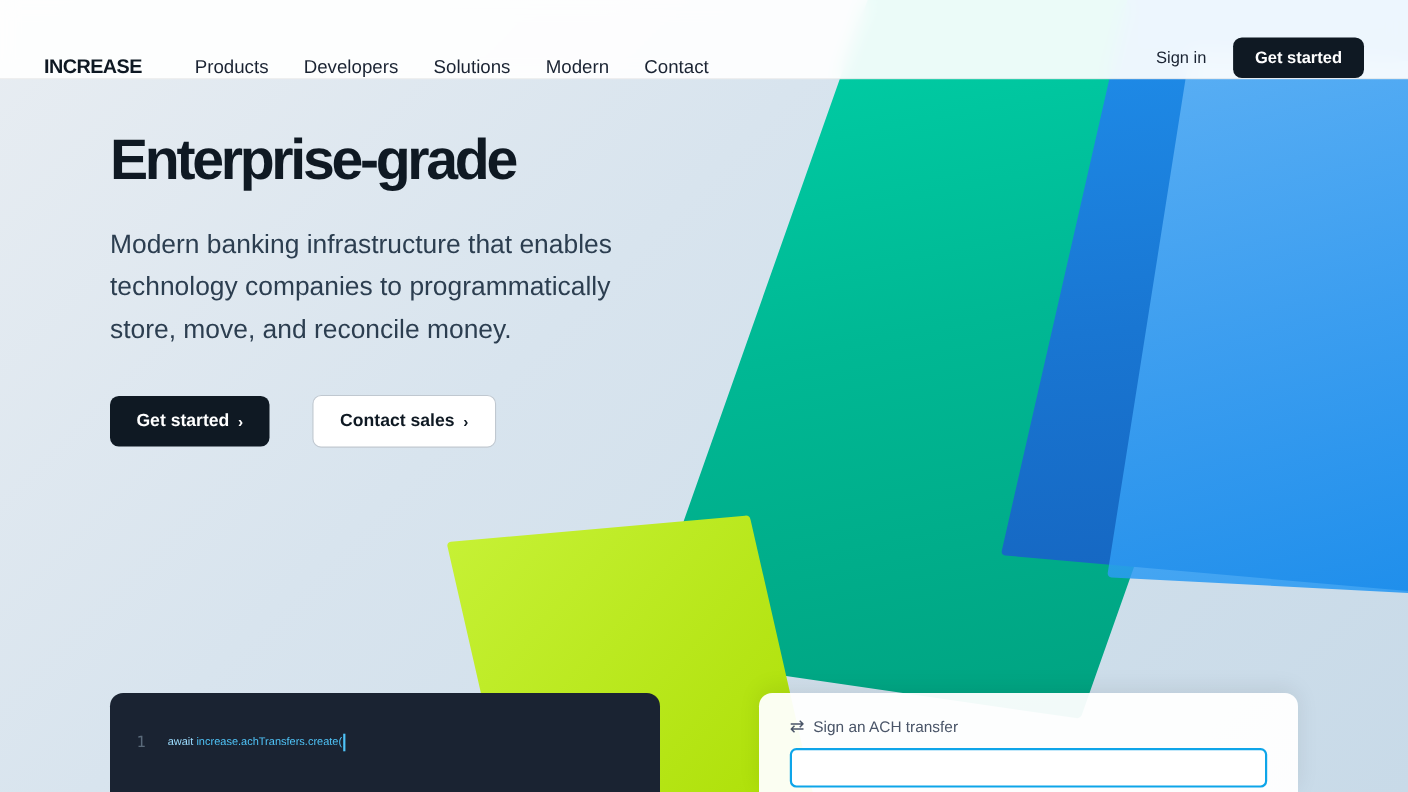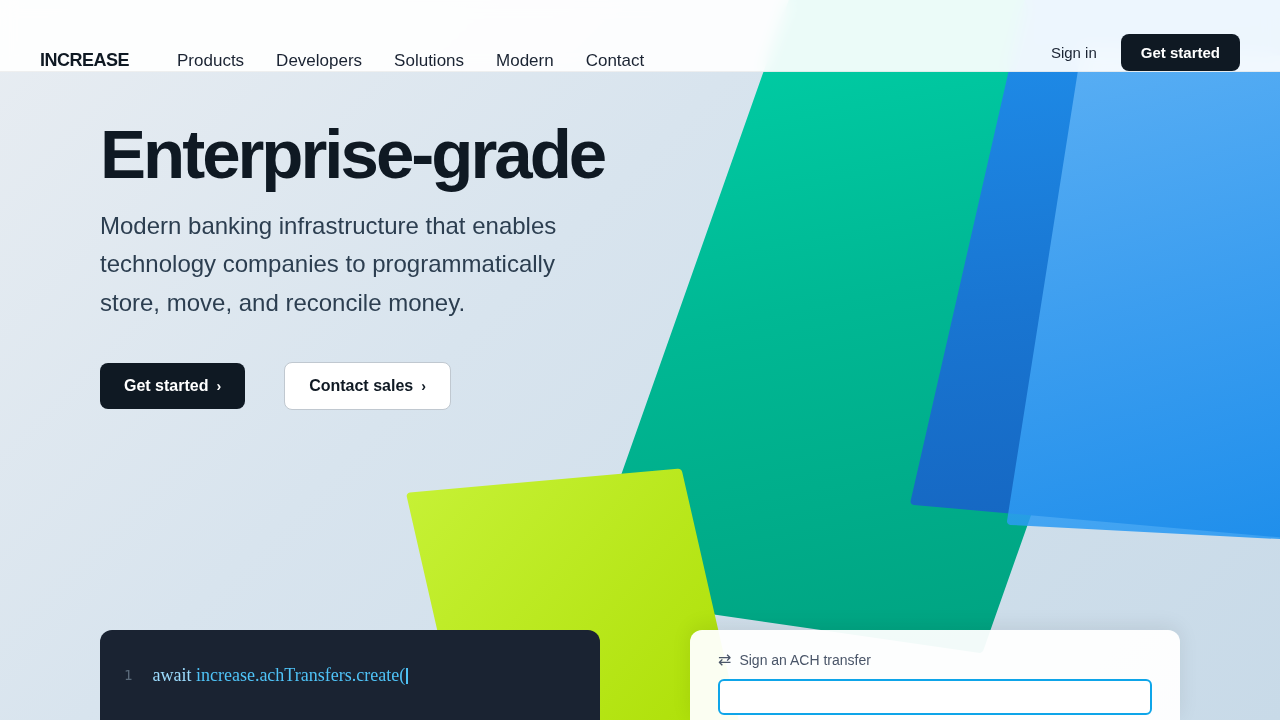--- a/index.html
+++ b/index.html
@@ -100,22 +100,22 @@
 
     
     .hero-content {
       position: absolute;
       top: 120px; left: 100px;
       z-index: 10;
       max-width: 680px;
     }
 
     .hero-title {
-      font-size: 69px; font-weight: 900; color: #0f1923; line-height: 1.0;
-      letter-spacing: -3px; margin-bottom: 18px;
+      font-size: 52px; font-weight: 900; color: #0f1923; line-height: 1.0;
+      letter-spacing: -3px; margin-bottom: 32px;
     }
 
     .hero-subtitle {
       font-size: 24px; color: #2c3e50; line-height: 1.6; margin-bottom: 40px;
       max-width: 480px; font-weight: 400;
     }
 
     .hero-buttons { display: flex; gap: 16px; align-items: center; }
 
     .btn-primary {
@@ -136,21 +136,21 @@
     .code-panel {
       position: absolute;
       bottom: 0; left: 100px;
       width: 500px; height: 90px;
       background: #1a2332; border-radius: 12px 12px 0 0;
       padding: 20px 24px;
       display: flex; align-items: center; gap: 20px;
       z-index: 20;
     }
     .line-number { color: #5a6a7a; font-size: 14px; font-family: monospace; }
-    .code-text { color: #e0e8f0; font-size: 18px; font-family: Liberation Serif, serif; }
+    .code-text { color: #e0e8f0; font-size: 10px; font-family: Liberation Sans, sans-serif; }
     .code-keyword { color: #9cdcfe; }
     .code-method { color: #4fc3f7; }
     .code-cursor {
       display: inline-block; width: 2px; height: 16px;
       background: #4fc3f7; vertical-align: middle; margin-left: 1px;
     }
 
     
     .ach-panel {
       position: absolute;

